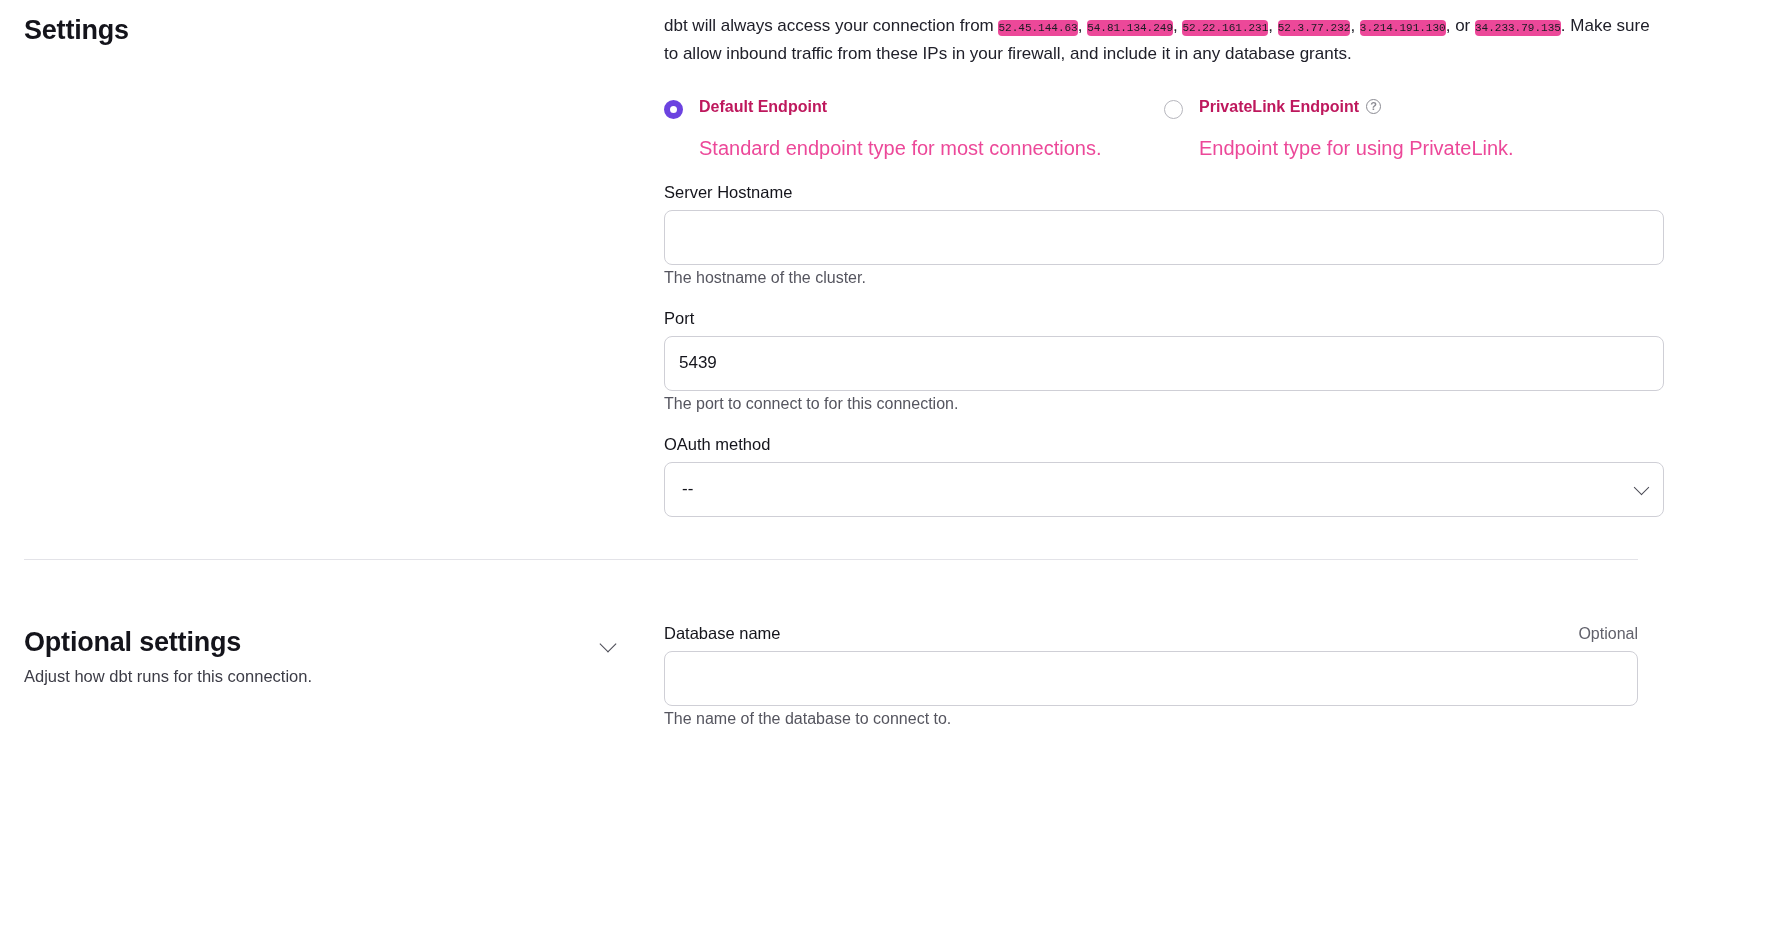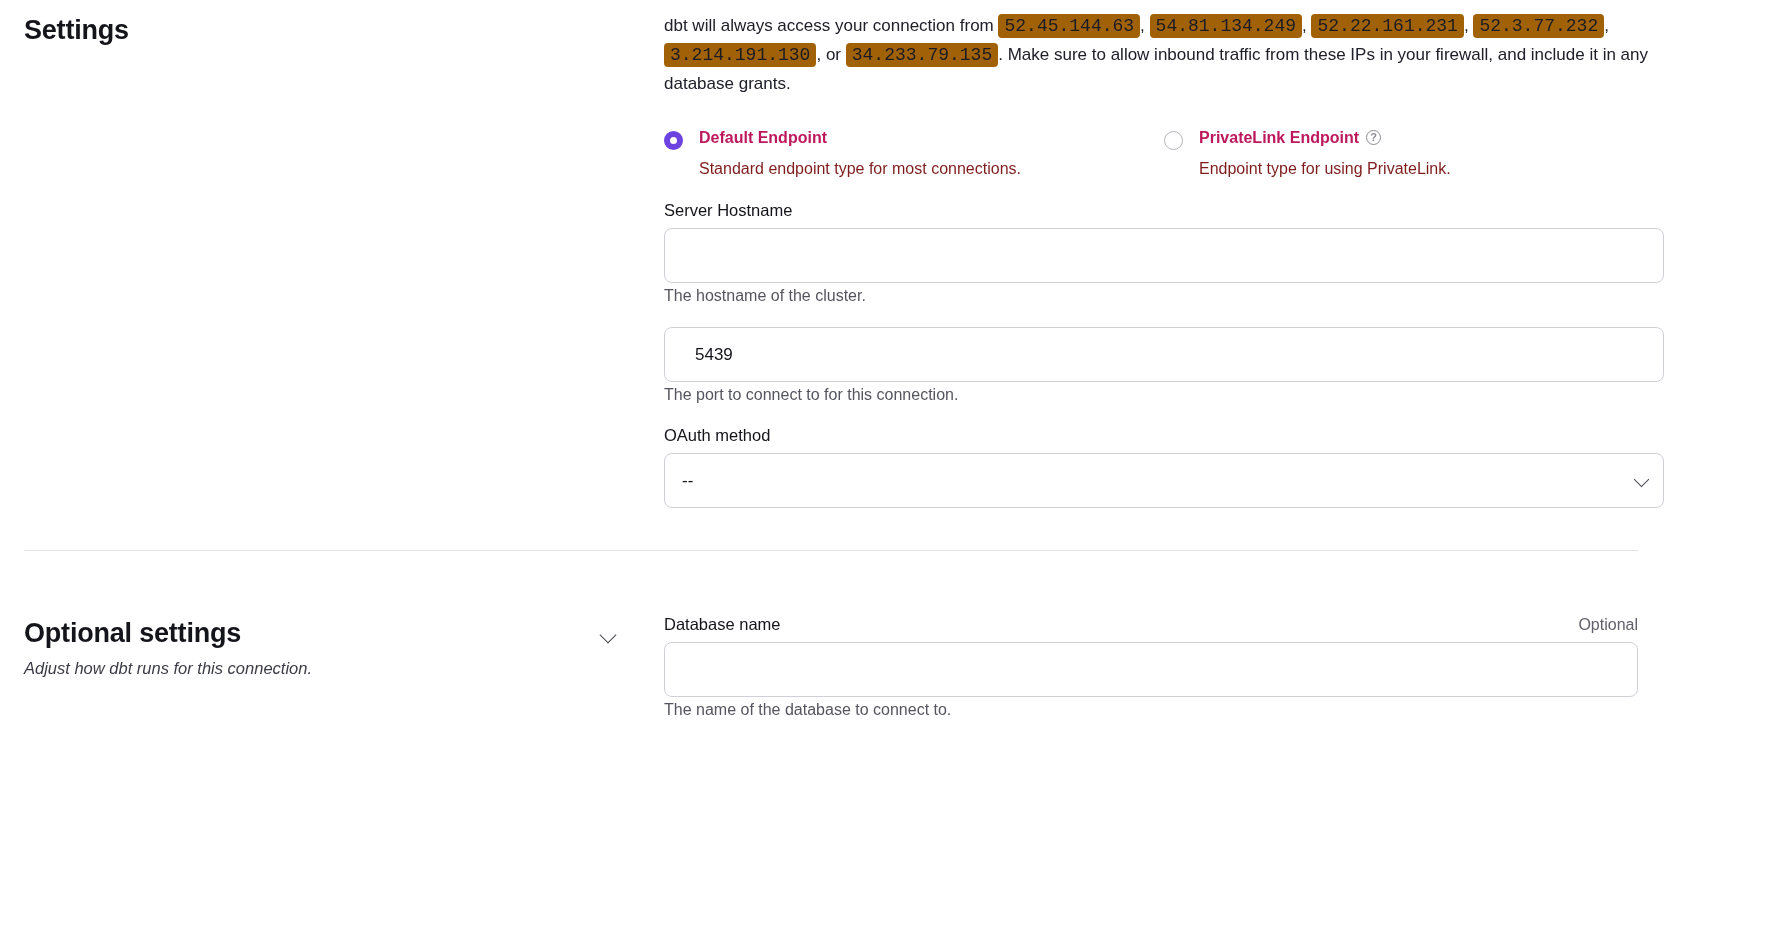--- a/index.html
+++ b/index.html
@@ -42,36 +42,35 @@
     letter-spacing: -0.2px;
     color: #14141b;
     margin: 0;
     line-height: 1.2;
   }
   .section-subtitle {
     font-size: 16.5px;
     color: #3c3c46;
     margin-top: 7px;
     line-height: 1.4;
-    font-style: italic;
   }
 
   .intro {
     font-size: 17px;
     line-height: 1.62;
     color: #20202a;
     margin: 0 0 0 0;
     max-width: 1070px;
   }
   code.ip {
     font-family: "Liberation Mono", monospace;
-    font-size: 18px;
-    background: #a16207;
+    font-size: 11px;
+    background: #ec4899;
     border-radius: 4px;
-    padding: 2px 6px;
+    padding: 2px 0;
     color: #1b1b23;
     white-space: nowrap;
   }
 
   
   .radio-row {
     display: flex;
     margin-top: 30px;
     margin-bottom: 4px;
   }
@@ -98,23 +97,23 @@
     background: #fff;
   }
   .radio-text { line-height: 1.3; }
   .radio-label {
     font-size: 16px;
     font-weight: 700;
     color: #be185d;
     display: inline-block;
   }
   .radio-desc {
-    font-size: 16px;
-    color: #7f1d1d;
-    margin-top: 10px;
+    font-size: 20px;
+    color: #ec4899;
+    margin-top: 17px;
   }
   .help-icon {
     display: inline-block;
     width: 15px;
     height: 15px;
     border-radius: 50%;
     border: 1.3px solid #8b8b93;
     color: #8b8b93;
     font-size: 11px;
     line-height: 13px;
@@ -144,21 +143,21 @@
   }
   .input {
     margin-top: 8px;
     width: 100%;
     height: 55px;
     border: 1px solid #cfcfd6;
     border-radius: 8px;
     background: #fff;
     font-size: 17px;
     color: #14141b;
-    padding: 0 30px;
+    padding: 0 14px;
     display: flex;
     align-items: center;
     font-family: "Liberation Sans", sans-serif;
     outline: none;
   }
   .input::placeholder { color: #9a9aa3; }
   .select {
     position: relative;
     margin-top: 8px;
     width: 100%;
@@ -260,20 +259,23 @@
 
       <div class="field">
         <div class="field-label-row">
           <span class="field-label">Server Hostname</span>
         </div>
         <input class="input" type="text" value="" style="">
         <div class="field-help">The hostname of the cluster.</div>
       </div>
 
       <div class="field">
+        <div class="field-label-row">
+          <span class="field-label">Port</span>
+        </div>
         <input class="input" type="text" value="5439" style="">
         <div class="field-help">The port to connect to for this connection.</div>
       </div>
 
       <div class="field">
         <div class="field-label-row">
           <span class="field-label">OAuth method</span>
         </div>
         <div class="select">
           <span>--</span>

